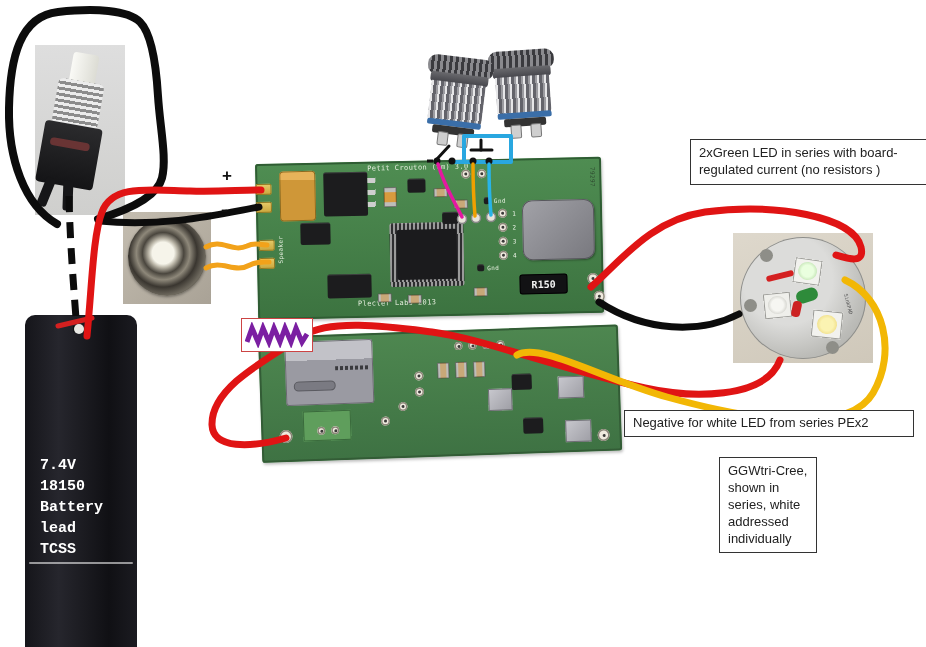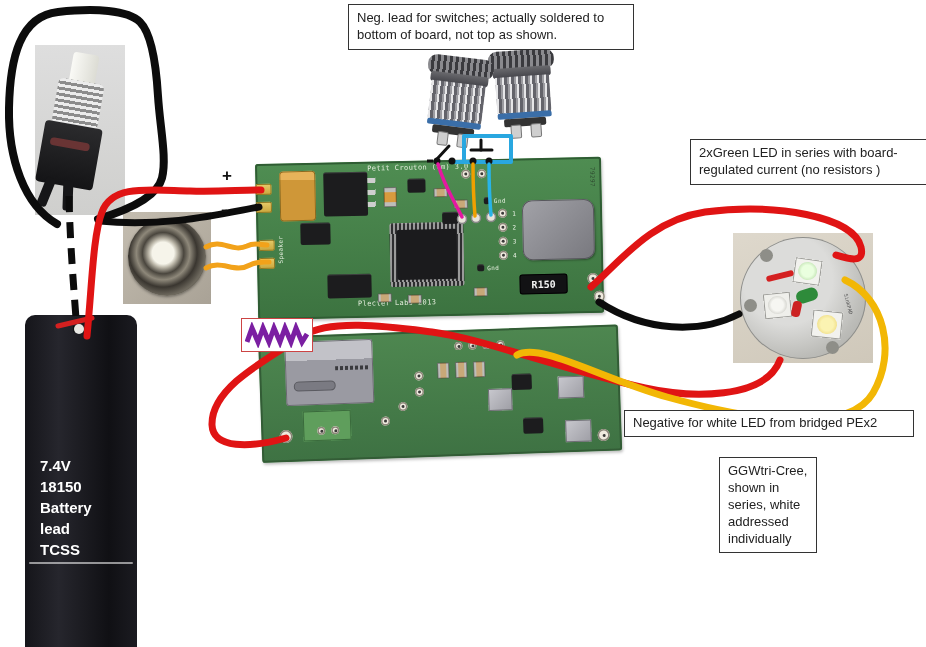--- a/index.html
+++ b/index.html
@@ -33,21 +33,21 @@
   .goldpad{position:absolute;background:linear-gradient(180deg,#e8cc6a,#c9a63c);border-radius:2px;
            box-shadow:inset 0 0 0 1px #8a7420;}
   .num{position:absolute;color:#eef4e8;font-size:6px;font-family:"DejaVu Sans Mono",monospace;}
   
   .lug{position:absolute;width:9px;height:12px;background:#cfcfcf;border:1px solid #777;border-radius:2px;}
   
   #wires{position:absolute;left:0;top:0;z-index:5;pointer-events:none;}
   
   #battery{left:25px;top:315px;width:112px;height:332px;z-index:1;
       background:linear-gradient(90deg,#15151a 0%,#26262d 30%,#101014 75%,#1b1b21 100%);
-      border-radius:10px 10px 0 0;}
+      border-radius:10px 10px 0 0;font-family:Liberation Mono, monospace;}
   #battery .btxt{position:absolute;left:15px;top:140px;color:#fff;font-weight:bold;
       font-size:15px;line-height:1.4;}
   #battery .wrapline{position:absolute;left:4px;right:4px;top:247px;height:2px;
       background:rgba(255,255,255,.55);border-radius:2px;}
   .pm{position:absolute;z-index:6;color:#111;font-weight:bold;font-family:"Liberation Sans",sans-serif;}
   
   #resistor-symbol-box{position:absolute;left:241px;top:318px;width:70px;height:32px;background:#fff;
       border:1px solid #cc4444;z-index:10;display:flex;align-items:center;justify-content:center;}
 </style>
 </head>
@@ -257,18 +257,17 @@
 
   <div class="pm" style="left:222px;top:166px;font-size:17px;">+</div>
   <div class="pm" style="left:221px;top:198px;font-size:20px;">-</div>
 
   <div id="resistor-symbol-box">
     <svg width="64" height="26" viewBox="0 0 64 26">
       <polyline points="2,20 7,6 13,20 18,6 24,20 29,6 35,20 40,6 46,20 51,6 57,20 62,12" fill="none" stroke="#7b1fa2" stroke-width="5" stroke-linejoin="miter"></polyline>
     </svg>
   </div>
 
-  <div class="abox" style="left:348px;top:4px;width:268px;">Neg. lead for switches; actually soldered to bottom of board, not top as shown.</div>
   <div class="abox" style="left:690px;top:139px;width:220px;">2xGreen LED  in series with board-regulated current (no resistors )</div>
-  <div class="abox" style="left:624px;top:410px;width:272px;padding:4px 8px;">Negative for white LED from bridged PEx2</div>
+  <div class="abox" style="left:624px;top:410px;width:272px;padding:4px 8px;">Negative for white LED from series PEx2</div>
   <div class="abox" style="left:719px;top:457px;width:80px;">GGWtri-Cree, shown in series, white addressed individually</div>
 
 </div>
 
 </body></html>

